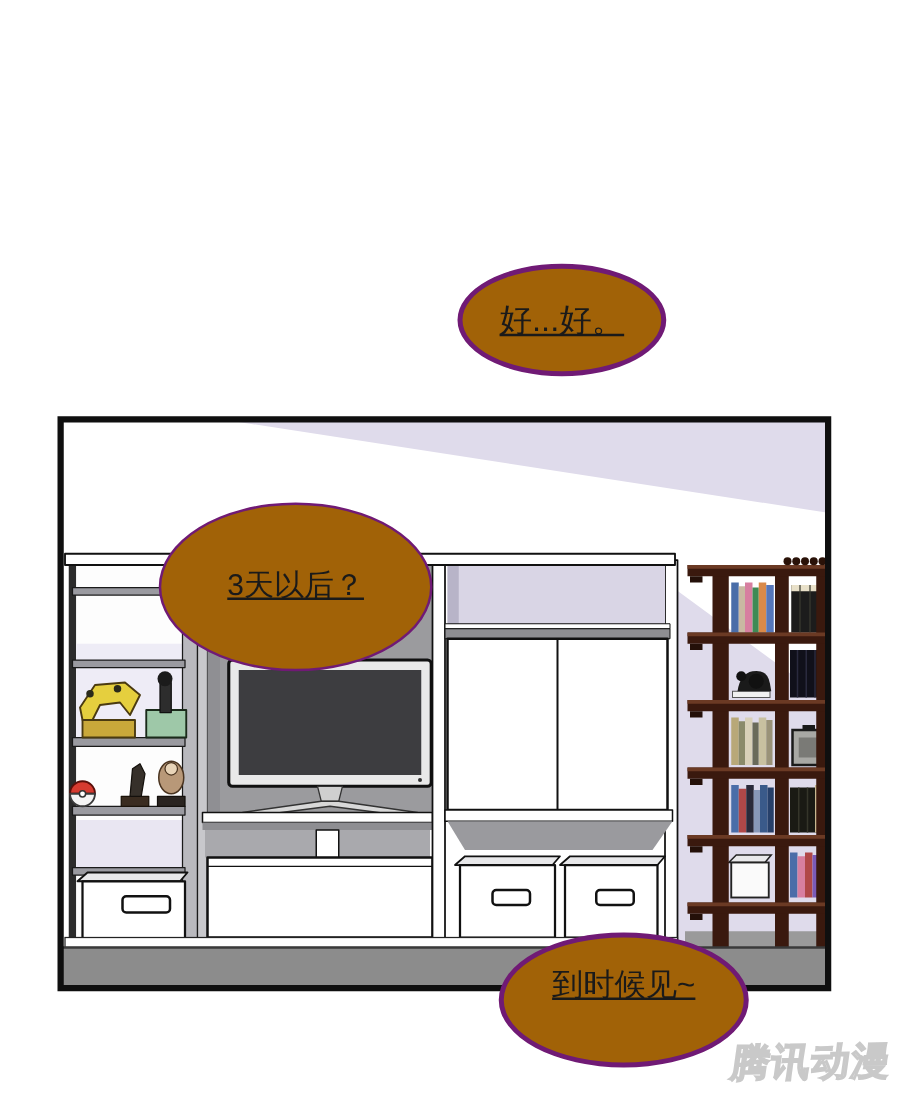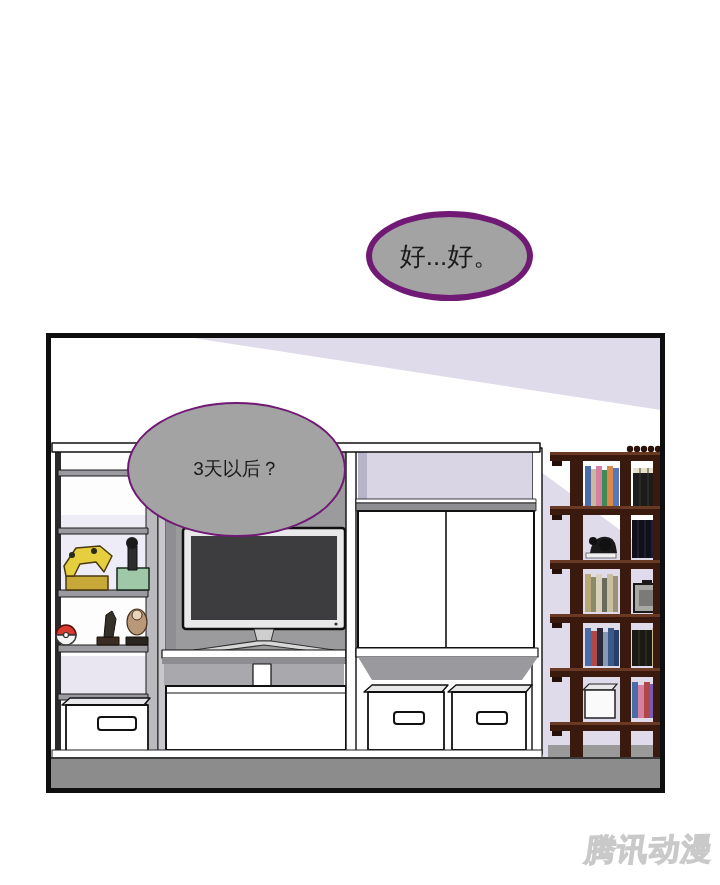--- a/index.html
+++ b/index.html
@@ -2,26 +2,26 @@
 <html><head>
 <meta charset="utf-8">
 <style>
   html,body{margin:0;padding:0;background:#ffffff;}
   .stage{
     position:relative;width:720px;height:885px;overflow:hidden;background:#ffffff;
     font-family:"Liberation Sans","DejaVu Sans",sans-serif;
   }
   .scene-svg{position:absolute;left:0;top:0;}
   .bubble{
-    position:absolute;background:#a3a3a3;border:6px solid #701a75;border-radius:50%;
+    position:absolute;background:#a16207;border:4px solid #701a75;border-radius:50%;
     display:flex;align-items:center;justify-content:center;color:#1a1a1a;
-    box-sizing:border-box;text-align:center;z-index:5;
+    box-sizing:border-box;text-align:center;z-index:5;text-decoration:underline;
   }
   .bubble-top{left:366px;top:211px;width:167px;height:90px;font-size:26px;}
-  .bubble-left{left:127px;top:402px;width:219px;height:135px;font-size:19px;border-width:2.5px;align-items:center;}
+  .bubble-left{left:127px;top:402px;width:219px;height:135px;font-size:24px;border-width:2.5px;align-items:center;}
   .bubble-left .lines{text-align:left;line-height:1.42;}
   .bubble-bottom{left:399px;top:746px;width:200px;height:108px;font-size:25px;padding-bottom:26px;}
   .watermark{
     position:absolute;left:585px;top:829px;z-index:6;
     font-size:31px;font-weight:bold;letter-spacing:1px;white-space:nowrap;
     color:#ececec;-webkit-text-stroke:1.2px #c9c9c9;
     transform:skewX(-9deg) rotate(-1deg);
   }
 </style>
 </head>
@@ -266,16 +266,19 @@
   <div class="bubble bubble-top">
     <span>好...好。</span>
   </div>
 
   <div class="bubble bubble-left">
     <div class="lines">
       <div>3天以后？</div>
     </div>
   </div>
 
+  <div class="bubble bubble-bottom">
+    <span>到时候见~</span>
+  </div>
 
   <div class="watermark">腾讯动漫</div>
 
 </div>
 
 </body></html>

